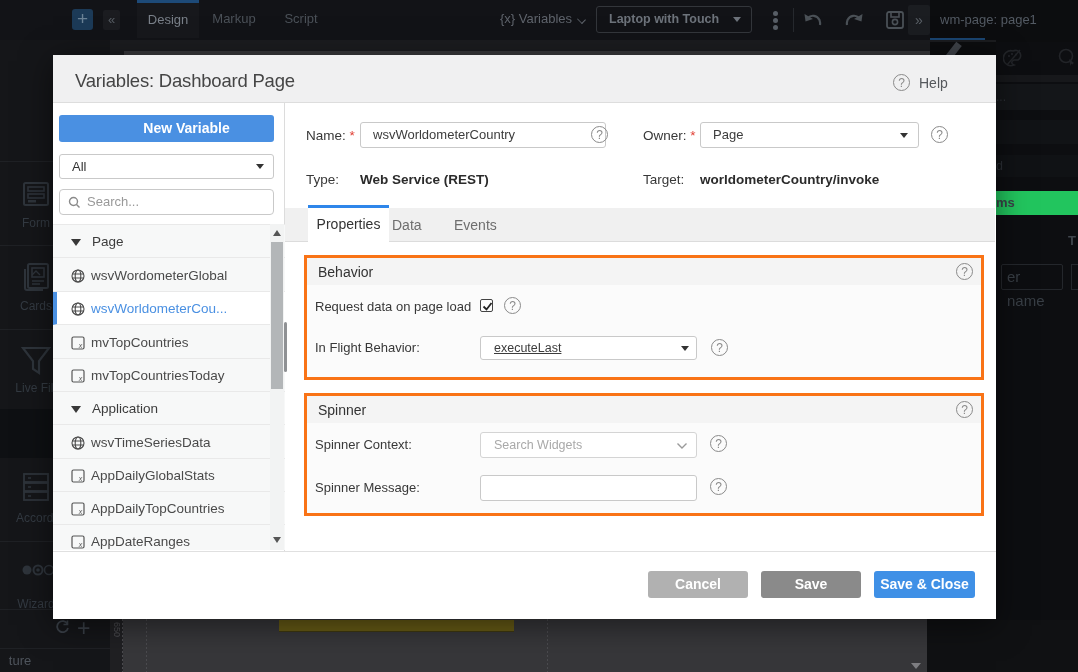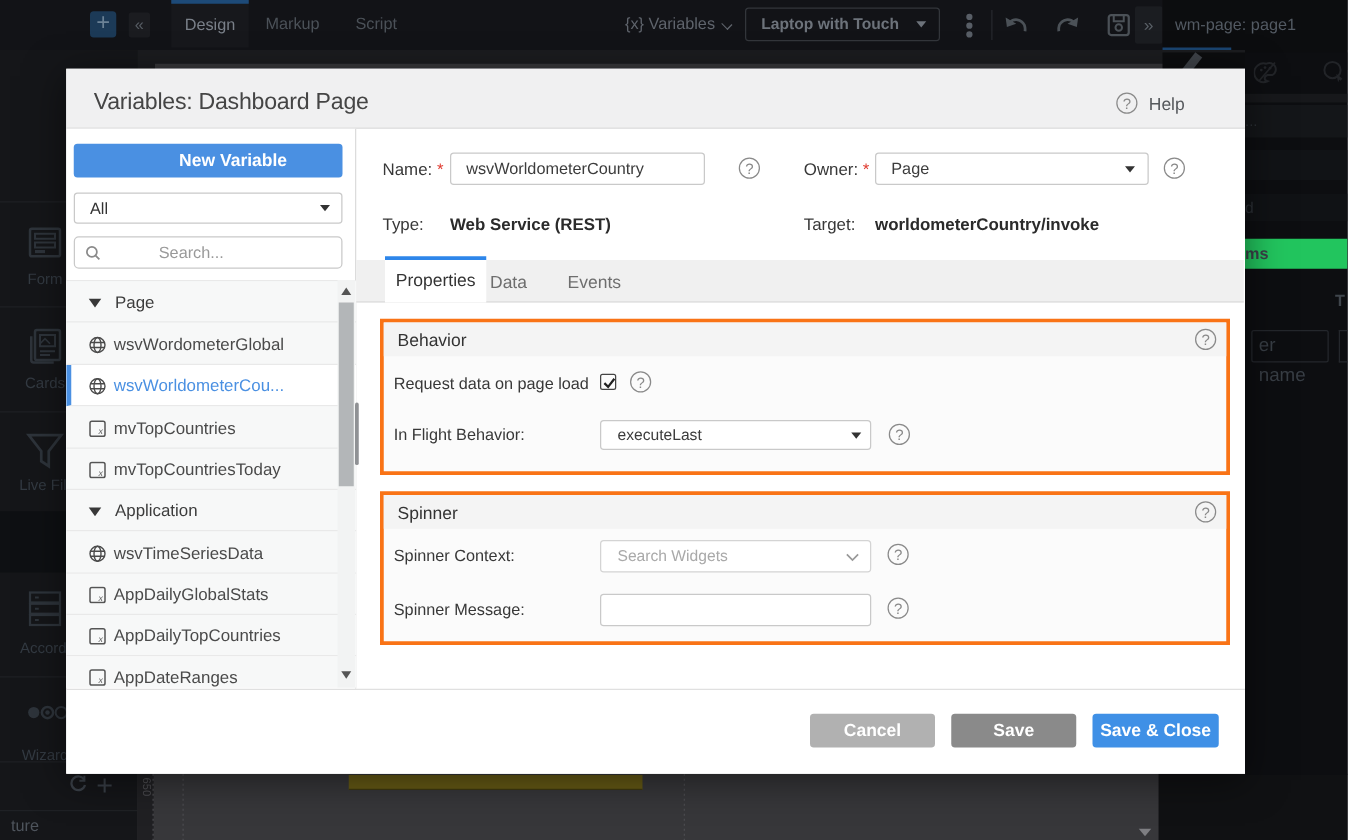--- a/index.html
+++ b/index.html
@@ -246,21 +246,21 @@
     <div id="mhelp-txt" class="abs">Help</div>
 
     <div id="msb" class="abs"></div>
     <div id="btn-new" class="abs" style="top:60px;padding-left:40px;">New Variable</div>
     <div id="sb-all" class="abs sb-ctl">All<span class="car"></span></div>
     <div id="sb-search" class="abs sb-ctl">
       <svg style="position:absolute;left:8px;top:6px" width="13" height="13" viewBox="0 0 13 13">
         <circle cx="5.5" cy="5.5" r="4" stroke="#8a8a8a" stroke-width="1.4" fill="none"></circle>
         <path d="M8.5 8.5 l3 3" stroke="#8a8a8a" stroke-width="1.4"></path>
       </svg>
-      <span style="position:absolute;left:27px;margin-left:40px;">Search...</span>
+      <span style="position:absolute;left:27px;">Search...</span>
     </div>
 
     <div id="sb-list" class="abs">
       <div class="row group" style="top:0px;">
           <span class="caret-dn"></span>
           <span class="txt">Page</span>
         </div>
       <div class="row" style="top:34px;">
           <svg class="rowico" viewBox="0 0 14 14">
             <g stroke="#4a4a4a" stroke-width="1.1" fill="none">
@@ -333,21 +333,21 @@
     </div>
     <div id="sb-scroll" class="abs">
       <div class="sb-arrow abs" style="top:6px;border-bottom:6px solid #555;"></div>
       <div id="sb-thumb" class="abs"></div>
       <div class="sb-arrow abs" style="top:313px;border-top:6px solid #555;"></div>
     </div>
 
     <div class="abs" style="left:231px;top:267px;width:3px;height:50px;background:#8f9194;border-radius:2px;"></div>
 
     <div class="lab" style="left:253px;top:73px;">Name: <span class="red">*</span></div>
-    <div class="inp" style="left:307px;top:67px;width:204px;height:26px;line-height:24px;padding-left:12px;">wsvWorldometerCountry</div>
+    <div class="inp" style="left:307px;top:67px;width:246px;height:26px;line-height:24px;padding-left:12px;">wsvWorldometerCountry</div>
     <span class="helpico" style="left:538px;top:71px;">?</span>
     <div class="lab" style="left:590px;top:73px;">Owner: <span class="red">*</span></div>
     <div class="inp" style="left:647px;top:67px;width:219px;height:26px;line-height:24px;padding-left:12px;">Page<span class="sel-car" style="right:10px;top:10px;"></span></div>
     <span class="helpico" style="left:878px;top:71px;">?</span>
 
     <div class="lab" style="left:253px;top:117px;">Type:</div>
     <div class="val" style="left:307px;top:117px;">Web Service (REST)</div>
     <div class="lab" style="left:590px;top:117px;">Target:</div>
     <div class="val" style="left:647px;top:117px;">worldometerCountry/invoke</div>
 
@@ -363,21 +363,21 @@
       <span class="helpico" style="right:8px;top:5px;">?</span>
     </div>
     <div class="lab" style="left:262px;top:244px;font-size:13px;">Request data on page load</div>
     <div class="chk" style="left:427px;top:244px;">
       <svg width="13" height="13" viewBox="0 0 13 13">
           <path d="M2.5 6.5 L5.5 9.5 L10.5 3" stroke="#222" stroke-width="1.8" fill="none"></path>
         </svg>
     </div>
     <span class="helpico" style="left:451px;top:242px;">?</span>
     <div class="lab" style="left:262px;top:285px;font-size:13px;">In Flight Behavior:</div>
-    <div class="inp" style="left:427px;top:281px;width:217px;height:24px;line-height:22px;padding-left:13px;font-size:12.5px;">executeLast<span class="sel-car" style="right:7px;top:9px;"></span></div>
+    <div class="inp" style="left:427px;top:281px;width:217px;height:24px;line-height:22px;padding-left:13px;font-size:12.5px;text-decoration:underline;">executeLast<span class="sel-car" style="right:7px;top:9px;"></span></div>
     <span class="helpico" style="left:658px;top:284px;">?</span>
 
     <div class="secbox" style="top:338px;height:123px;">
       <div class="sechead">
           <span>Spinner</span>
         </div>
       <span class="helpico" style="right:8px;top:5px;">?</span>
     </div>
     <div class="lab" style="left:262px;top:382px;font-size:13px;">Spinner Context:</div>
     <div class="inp" style="left:427px;top:377px;width:217px;height:26px;line-height:24px;padding-left:13px;font-size:12.5px;color:#a9a9a9;border-color:#d4d4d4;">Search Widgets

